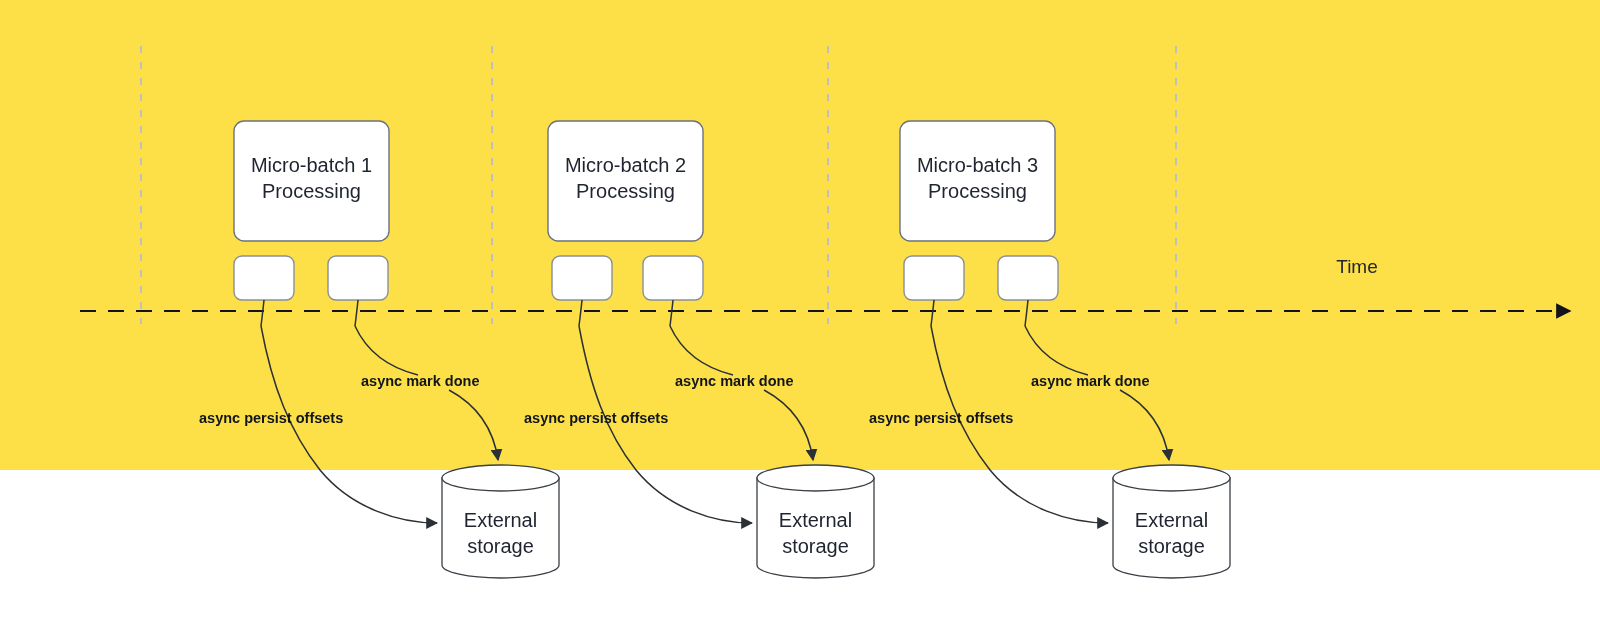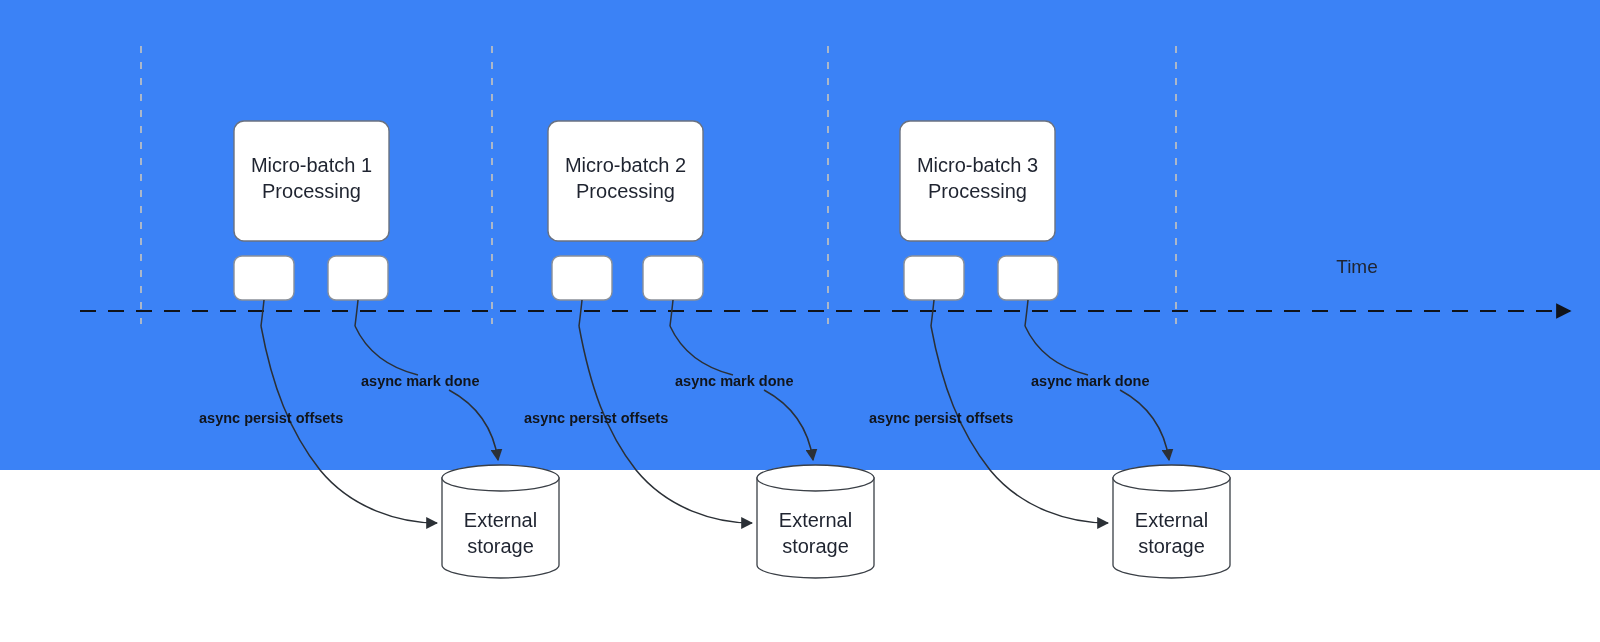--- a/index.html
+++ b/index.html
@@ -10,21 +10,21 @@
   body {
     width: 1600px;
     height: 642px;
     overflow: hidden;
     font-family: "Liberation Sans", sans-serif;
   }
   #diagram-root {
     position: relative;
     width: 1600px;
     height: 470px;
-    background: #3b82f6;
+    background: #fde047;
   }
   svg.canvas {
     position: absolute;
     left: 0;
     top: 0;
     width: 1600px;
     height: 642px;
   }
   .node-text {
     font-family: "Liberation Sans", sans-serif;

